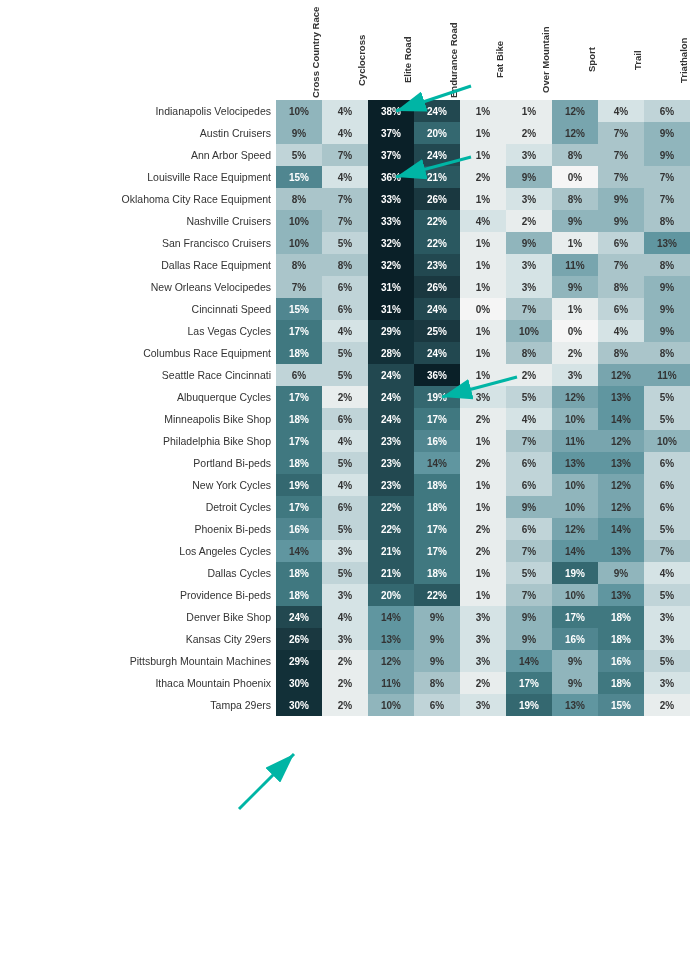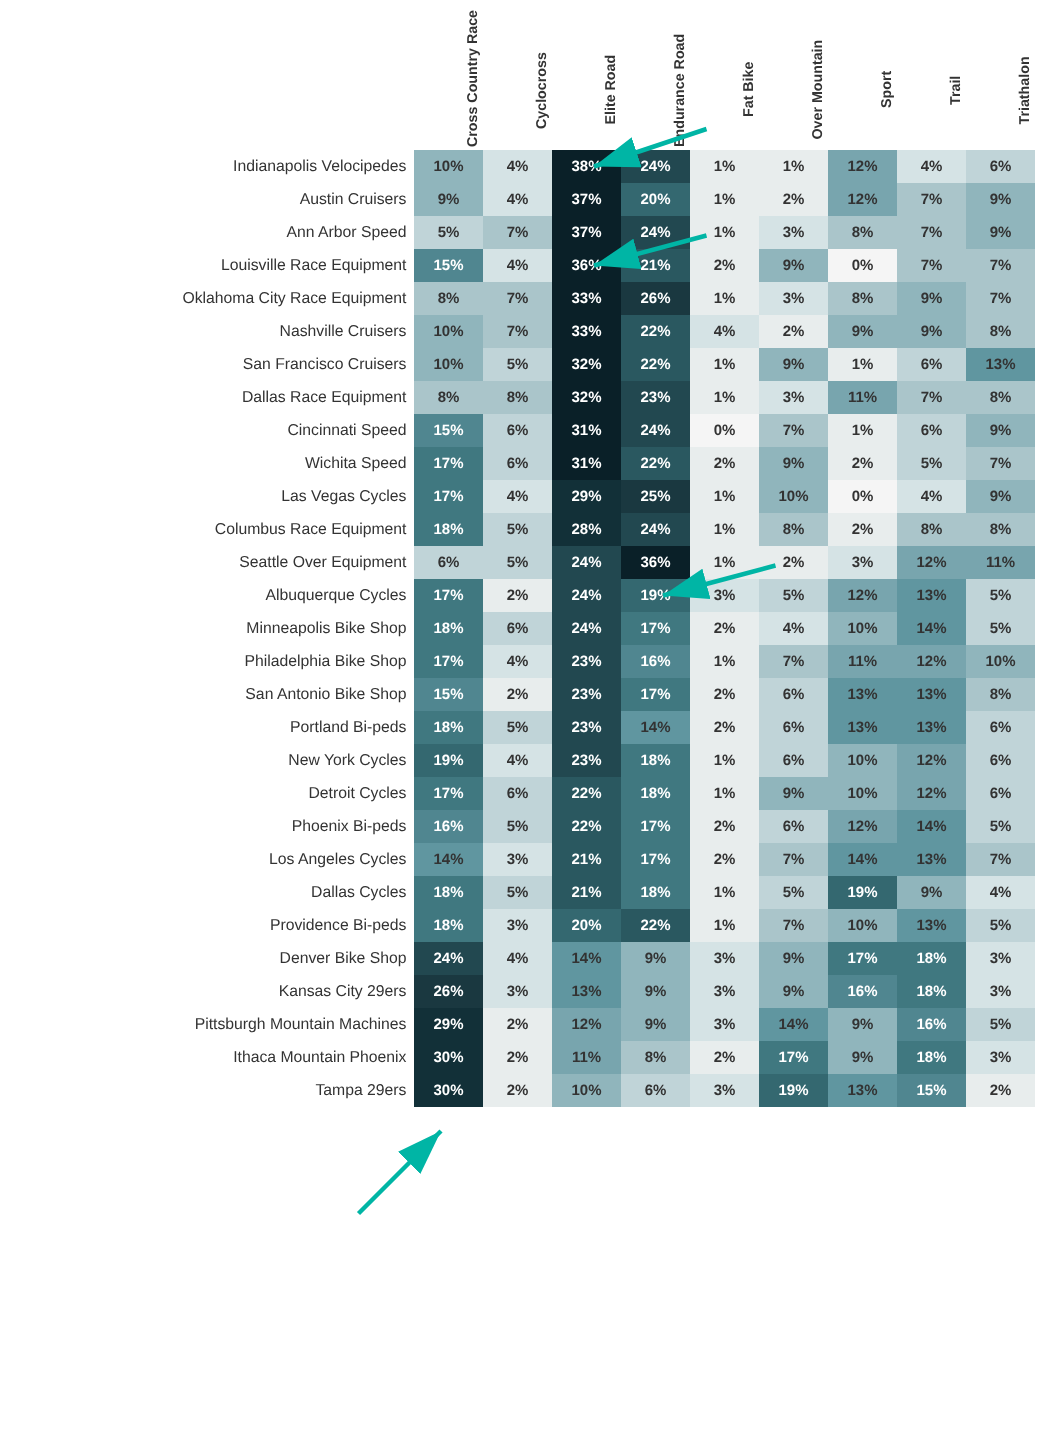--- a/index.html
+++ b/index.html
@@ -238,44 +238,44 @@
               <td class="heatmap-cell" style="background-color: rgb(170, 197, 202); color: rgb(51, 51, 51);">8%</td>
               <td class="heatmap-cell" style="background-color: rgb(10, 32, 40); color: rgb(255, 255, 255);">32%</td>
               <td class="heatmap-cell" style="background-color: rgb(34, 72, 80); color: rgb(255, 255, 255);">23%</td>
               <td class="heatmap-cell" style="background-color: rgb(232, 237, 237); color: rgb(51, 51, 51);">1%</td>
               <td class="heatmap-cell" style="background-color: rgb(213, 227, 229); color: rgb(51, 51, 51);">3%</td>
               <td class="heatmap-cell" style="background-color: rgb(120, 165, 174); color: rgb(51, 51, 51);">11%</td>
               <td class="heatmap-cell" style="background-color: rgb(170, 197, 202); color: rgb(51, 51, 51);">7%</td>
               <td class="heatmap-cell" style="background-color: rgb(170, 197, 202); color: rgb(51, 51, 51);">8%</td>
             </tr>
             <tr>
+              <td class="row-label">New Orleans Velocipedes</td>
+              <td class="heatmap-cell" style="background-color: rgb(170, 197, 202); color: rgb(51, 51, 51);">7%</td>
+              <td class="heatmap-cell" style="background-color: rgb(192, 212, 216); color: rgb(51, 51, 51);">6%</td>
+              <td class="heatmap-cell" style="background-color: rgb(10, 32, 40); color: rgb(255, 255, 255);">31%</td>
+              <td class="heatmap-cell" style="background-color: rgb(26, 56, 64); color: rgb(255, 255, 255);">26%</td>
+              <td class="heatmap-cell" style="background-color: rgb(232, 237, 237); color: rgb(51, 51, 51);">1%</td>
+              <td class="heatmap-cell" style="background-color: rgb(213, 227, 229); color: rgb(51, 51, 51);">3%</td>
+              <td class="heatmap-cell" style="background-color: rgb(144, 181, 188); color: rgb(51, 51, 51);">9%</td>
+              <td class="heatmap-cell" style="background-color: rgb(170, 197, 202); color: rgb(51, 51, 51);">8%</td>
+              <td class="heatmap-cell" style="background-color: rgb(144, 181, 188); color: rgb(51, 51, 51);">9%</td>
+            </tr>
+            <tr>
               <td class="row-label">Cincinnati Speed</td>
               <td class="heatmap-cell" style="background-color: rgb(80, 134, 144); color: rgb(255, 255, 255);">15%</td>
               <td class="heatmap-cell" style="background-color: rgb(192, 212, 216); color: rgb(51, 51, 51);">6%</td>
               <td class="heatmap-cell" style="background-color: rgb(10, 32, 40); color: rgb(255, 255, 255);">31%</td>
               <td class="heatmap-cell" style="background-color: rgb(34, 72, 80); color: rgb(255, 255, 255);">24%</td>
               <td class="heatmap-cell" style="background-color: rgb(245, 245, 245); color: rgb(51, 51, 51);">0%</td>
               <td class="heatmap-cell" style="background-color: rgb(170, 197, 202); color: rgb(51, 51, 51);">7%</td>
               <td class="heatmap-cell" style="background-color: rgb(232, 237, 237); color: rgb(51, 51, 51);">1%</td>
               <td class="heatmap-cell" style="background-color: rgb(192, 212, 216); color: rgb(51, 51, 51);">6%</td>
               <td class="heatmap-cell" style="background-color: rgb(144, 181, 188); color: rgb(51, 51, 51);">9%</td>
             </tr>
             <tr>
-              <td class="row-label">Wichita Speed</td>
-              <td class="heatmap-cell" style="background-color: rgb(64, 120, 128); color: rgb(255, 255, 255);">17%</td>
-              <td class="heatmap-cell" style="background-color: rgb(192, 212, 216); color: rgb(51, 51, 51);">6%</td>
-              <td class="heatmap-cell" style="background-color: rgb(10, 32, 40); color: rgb(255, 255, 255);">31%</td>
-              <td class="heatmap-cell" style="background-color: rgb(42, 88, 96); color: rgb(255, 255, 255);">22%</td>
-              <td class="heatmap-cell" style="background-color: rgb(232, 237, 237); color: rgb(51, 51, 51);">2%</td>
-              <td class="heatmap-cell" style="background-color: rgb(144, 181, 188); color: rgb(51, 51, 51);">9%</td>
-              <td class="heatmap-cell" style="background-color: rgb(232, 237, 237); color: rgb(51, 51, 51);">2%</td>
-              <td class="heatmap-cell" style="background-color: rgb(192, 212, 216); color: rgb(51, 51, 51);">5%</td>
-              <td class="heatmap-cell" style="background-color: rgb(170, 197, 202); color: rgb(51, 51, 51);">7%</td>
-            </tr>
-            <tr>
               <td class="row-label">Las Vegas Cycles</td>
               <td class="heatmap-cell" style="background-color: rgb(64, 120, 128); color: rgb(255, 255, 255);">17%</td>
               <td class="heatmap-cell" style="background-color: rgb(213, 227, 229); color: rgb(51, 51, 51);">4%</td>
               <td class="heatmap-cell" style="background-color: rgb(18, 48, 56); color: rgb(255, 255, 255);">29%</td>
               <td class="heatmap-cell" style="background-color: rgb(26, 56, 64); color: rgb(255, 255, 255);">25%</td>
               <td class="heatmap-cell" style="background-color: rgb(232, 237, 237); color: rgb(51, 51, 51);">1%</td>
               <td class="heatmap-cell" style="background-color: rgb(144, 181, 188); color: rgb(51, 51, 51);">10%</td>
               <td class="heatmap-cell" style="background-color: rgb(245, 245, 245); color: rgb(51, 51, 51);">0%</td>
               <td class="heatmap-cell" style="background-color: rgb(213, 227, 229); color: rgb(51, 51, 51);">4%</td>
               <td class="heatmap-cell" style="background-color: rgb(144, 181, 188); color: rgb(51, 51, 51);">9%</td>
@@ -286,21 +286,21 @@
               <td class="heatmap-cell" style="background-color: rgb(192, 212, 216); color: rgb(51, 51, 51);">5%</td>
               <td class="heatmap-cell" style="background-color: rgb(18, 48, 56); color: rgb(255, 255, 255);">28%</td>
               <td class="heatmap-cell" style="background-color: rgb(34, 72, 80); color: rgb(255, 255, 255);">24%</td>
               <td class="heatmap-cell" style="background-color: rgb(232, 237, 237); color: rgb(51, 51, 51);">1%</td>
               <td class="heatmap-cell" style="background-color: rgb(170, 197, 202); color: rgb(51, 51, 51);">8%</td>
               <td class="heatmap-cell" style="background-color: rgb(232, 237, 237); color: rgb(51, 51, 51);">2%</td>
               <td class="heatmap-cell" style="background-color: rgb(170, 197, 202); color: rgb(51, 51, 51);">8%</td>
               <td class="heatmap-cell" style="background-color: rgb(170, 197, 202); color: rgb(51, 51, 51);">8%</td>
             </tr>
             <tr>
-              <td class="row-label">Seattle Over Equipment</td>
+              <td class="row-label">Seattle Race Cincinnati</td>
               <td class="heatmap-cell" style="background-color: rgb(192, 212, 216); color: rgb(51, 51, 51);">6%</td>
               <td class="heatmap-cell" style="background-color: rgb(192, 212, 216); color: rgb(51, 51, 51);">5%</td>
               <td class="heatmap-cell" style="background-color: rgb(34, 72, 80); color: rgb(255, 255, 255);">24%</td>
               <td class="heatmap-cell" style="background-color: rgb(10, 32, 40); color: rgb(255, 255, 255);">36%</td>
               <td class="heatmap-cell" style="background-color: rgb(232, 237, 237); color: rgb(51, 51, 51);">1%</td>
               <td class="heatmap-cell" style="background-color: rgb(232, 237, 237); color: rgb(51, 51, 51);">2%</td>
               <td class="heatmap-cell" style="background-color: rgb(213, 227, 229); color: rgb(51, 51, 51);">3%</td>
               <td class="heatmap-cell" style="background-color: rgb(120, 165, 174); color: rgb(51, 51, 51);">12%</td>
               <td class="heatmap-cell" style="background-color: rgb(120, 165, 174); color: rgb(51, 51, 51);">11%</td>
             </tr>
@@ -332,32 +332,20 @@
               <td class="row-label">Philadelphia Bike Shop</td>
               <td class="heatmap-cell" style="background-color: rgb(64, 120, 128); color: rgb(255, 255, 255);">17%</td>
               <td class="heatmap-cell" style="background-color: rgb(213, 227, 229); color: rgb(51, 51, 51);">4%</td>
               <td class="heatmap-cell" style="background-color: rgb(34, 72, 80); color: rgb(255, 255, 255);">23%</td>
               <td class="heatmap-cell" style="background-color: rgb(80, 134, 144); color: rgb(255, 255, 255);">16%</td>
               <td class="heatmap-cell" style="background-color: rgb(232, 237, 237); color: rgb(51, 51, 51);">1%</td>
               <td class="heatmap-cell" style="background-color: rgb(170, 197, 202); color: rgb(51, 51, 51);">7%</td>
               <td class="heatmap-cell" style="background-color: rgb(120, 165, 174); color: rgb(51, 51, 51);">11%</td>
               <td class="heatmap-cell" style="background-color: rgb(120, 165, 174); color: rgb(51, 51, 51);">12%</td>
               <td class="heatmap-cell" style="background-color: rgb(144, 181, 188); color: rgb(51, 51, 51);">10%</td>
-            </tr>
-            <tr>
-              <td class="row-label">San Antonio Bike Shop</td>
-              <td class="heatmap-cell" style="background-color: rgb(80, 134, 144); color: rgb(255, 255, 255);">15%</td>
-              <td class="heatmap-cell" style="background-color: rgb(232, 237, 237); color: rgb(51, 51, 51);">2%</td>
-              <td class="heatmap-cell" style="background-color: rgb(34, 72, 80); color: rgb(255, 255, 255);">23%</td>
-              <td class="heatmap-cell" style="background-color: rgb(64, 120, 128); color: rgb(255, 255, 255);">17%</td>
-              <td class="heatmap-cell" style="background-color: rgb(232, 237, 237); color: rgb(51, 51, 51);">2%</td>
-              <td class="heatmap-cell" style="background-color: rgb(192, 212, 216); color: rgb(51, 51, 51);">6%</td>
-              <td class="heatmap-cell" style="background-color: rgb(96, 150, 160); color: rgb(51, 51, 51);">13%</td>
-              <td class="heatmap-cell" style="background-color: rgb(96, 150, 160); color: rgb(51, 51, 51);">13%</td>
-              <td class="heatmap-cell" style="background-color: rgb(170, 197, 202); color: rgb(51, 51, 51);">8%</td>
             </tr>
             <tr>
               <td class="row-label">Portland Bi-peds</td>
               <td class="heatmap-cell" style="background-color: rgb(64, 120, 128); color: rgb(255, 255, 255);">18%</td>
               <td class="heatmap-cell" style="background-color: rgb(192, 212, 216); color: rgb(51, 51, 51);">5%</td>
               <td class="heatmap-cell" style="background-color: rgb(34, 72, 80); color: rgb(255, 255, 255);">23%</td>
               <td class="heatmap-cell" style="background-color: rgb(96, 150, 160); color: rgb(51, 51, 51);">14%</td>
               <td class="heatmap-cell" style="background-color: rgb(232, 237, 237); color: rgb(51, 51, 51);">2%</td>
               <td class="heatmap-cell" style="background-color: rgb(192, 212, 216); color: rgb(51, 51, 51);">6%</td>
               <td class="heatmap-cell" style="background-color: rgb(96, 150, 160); color: rgb(51, 51, 51);">13%</td>

